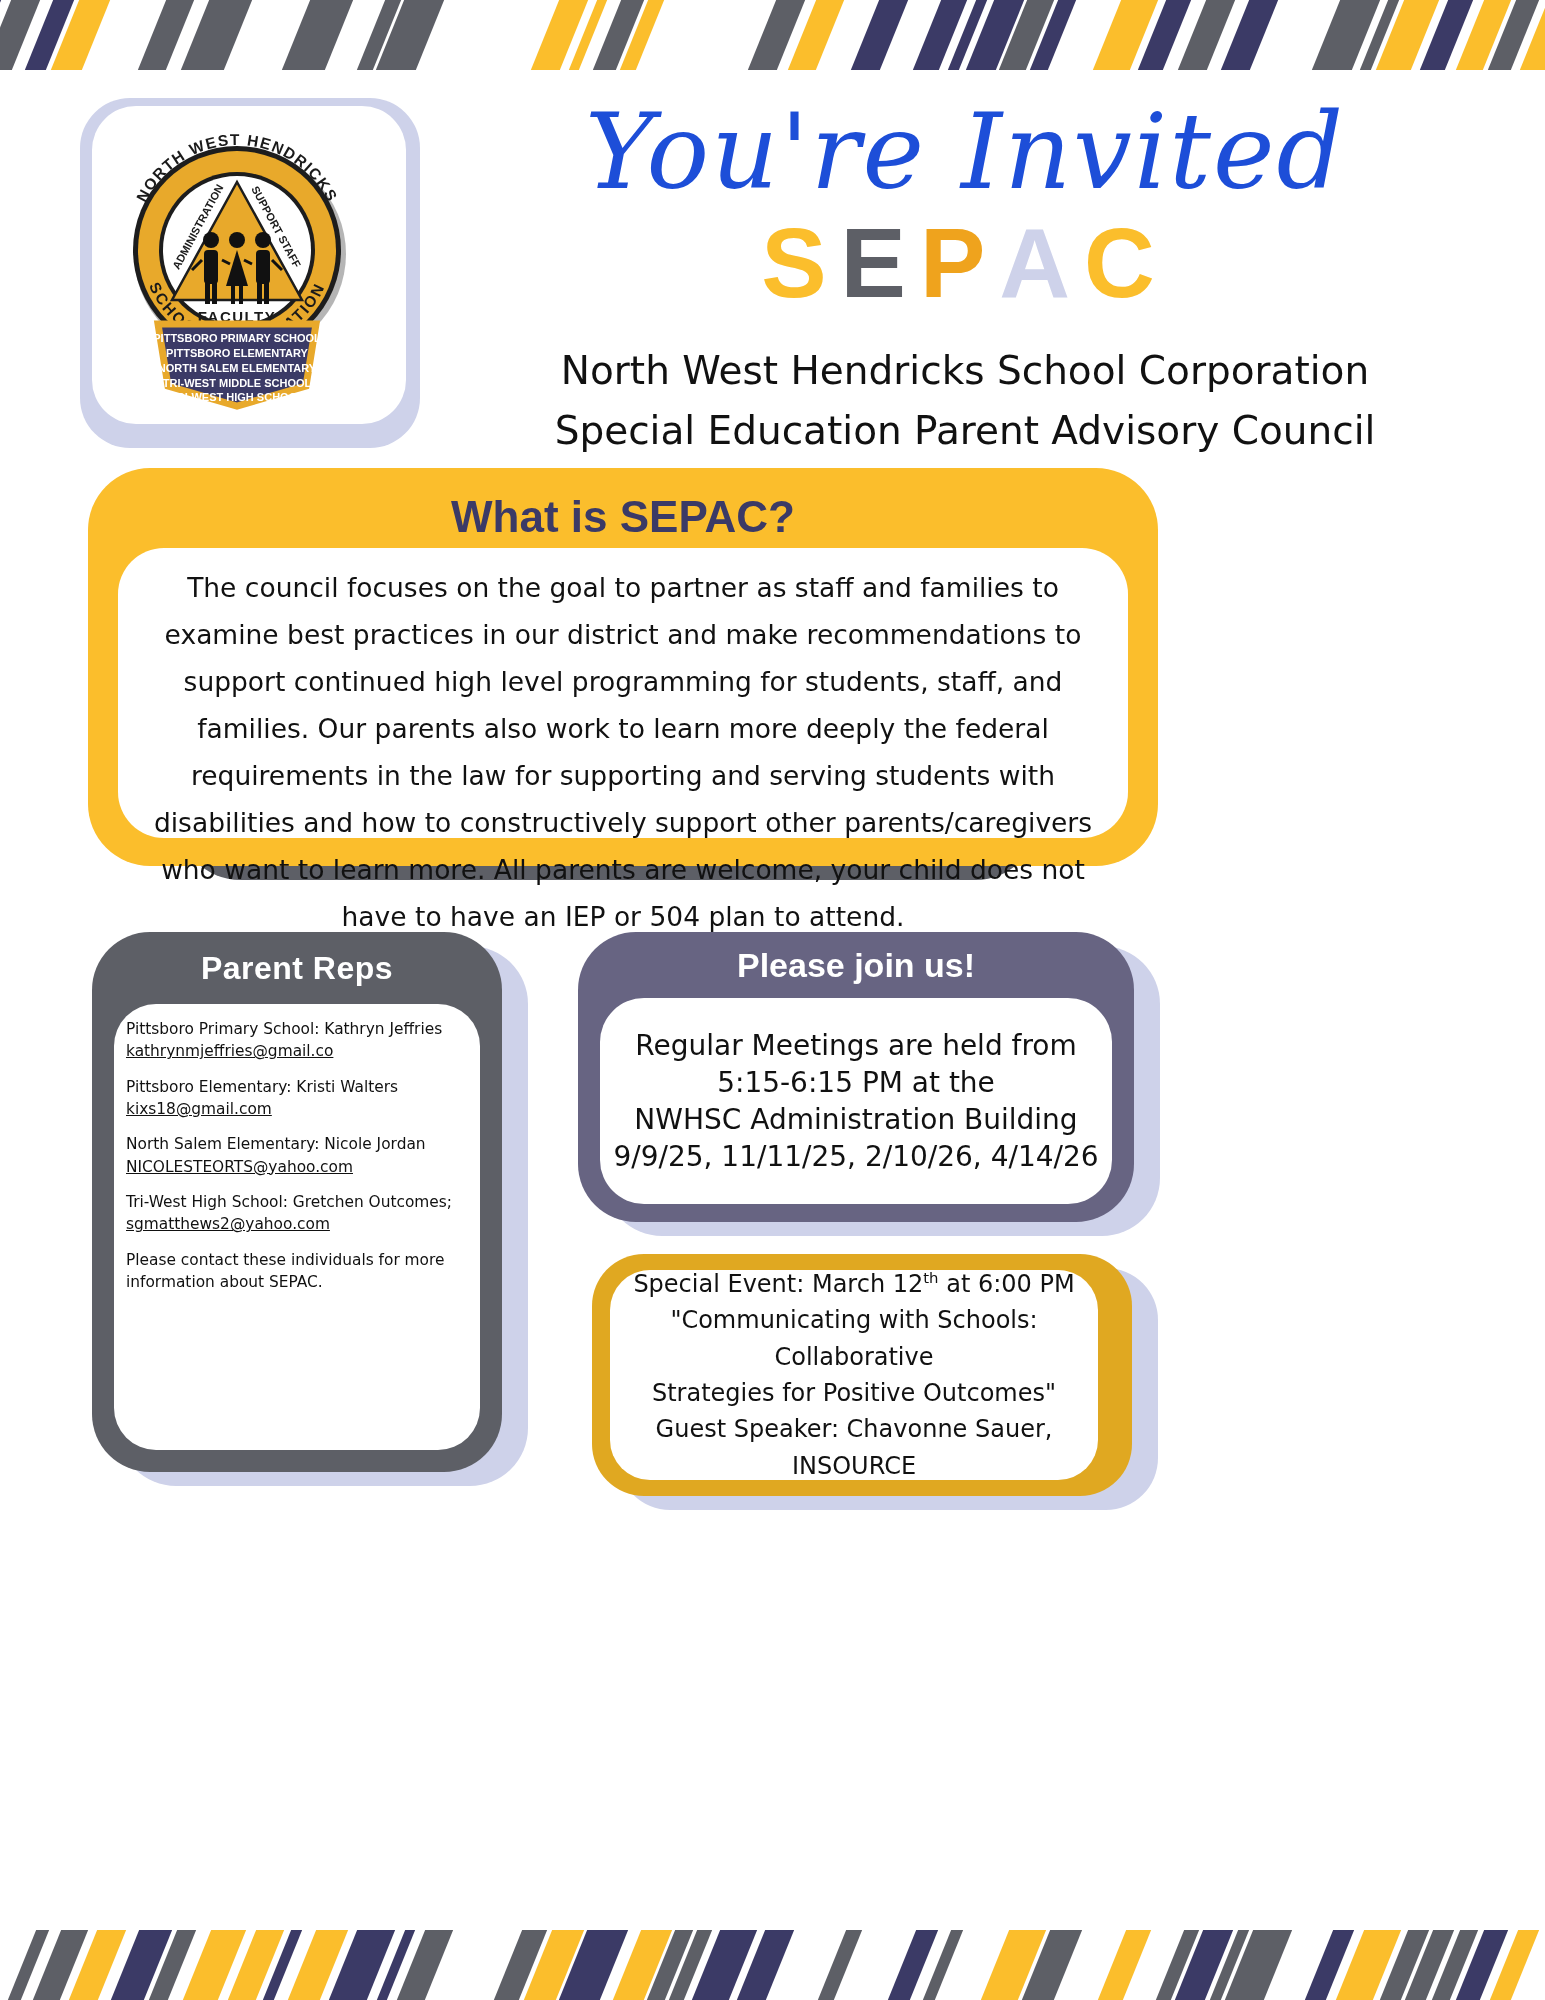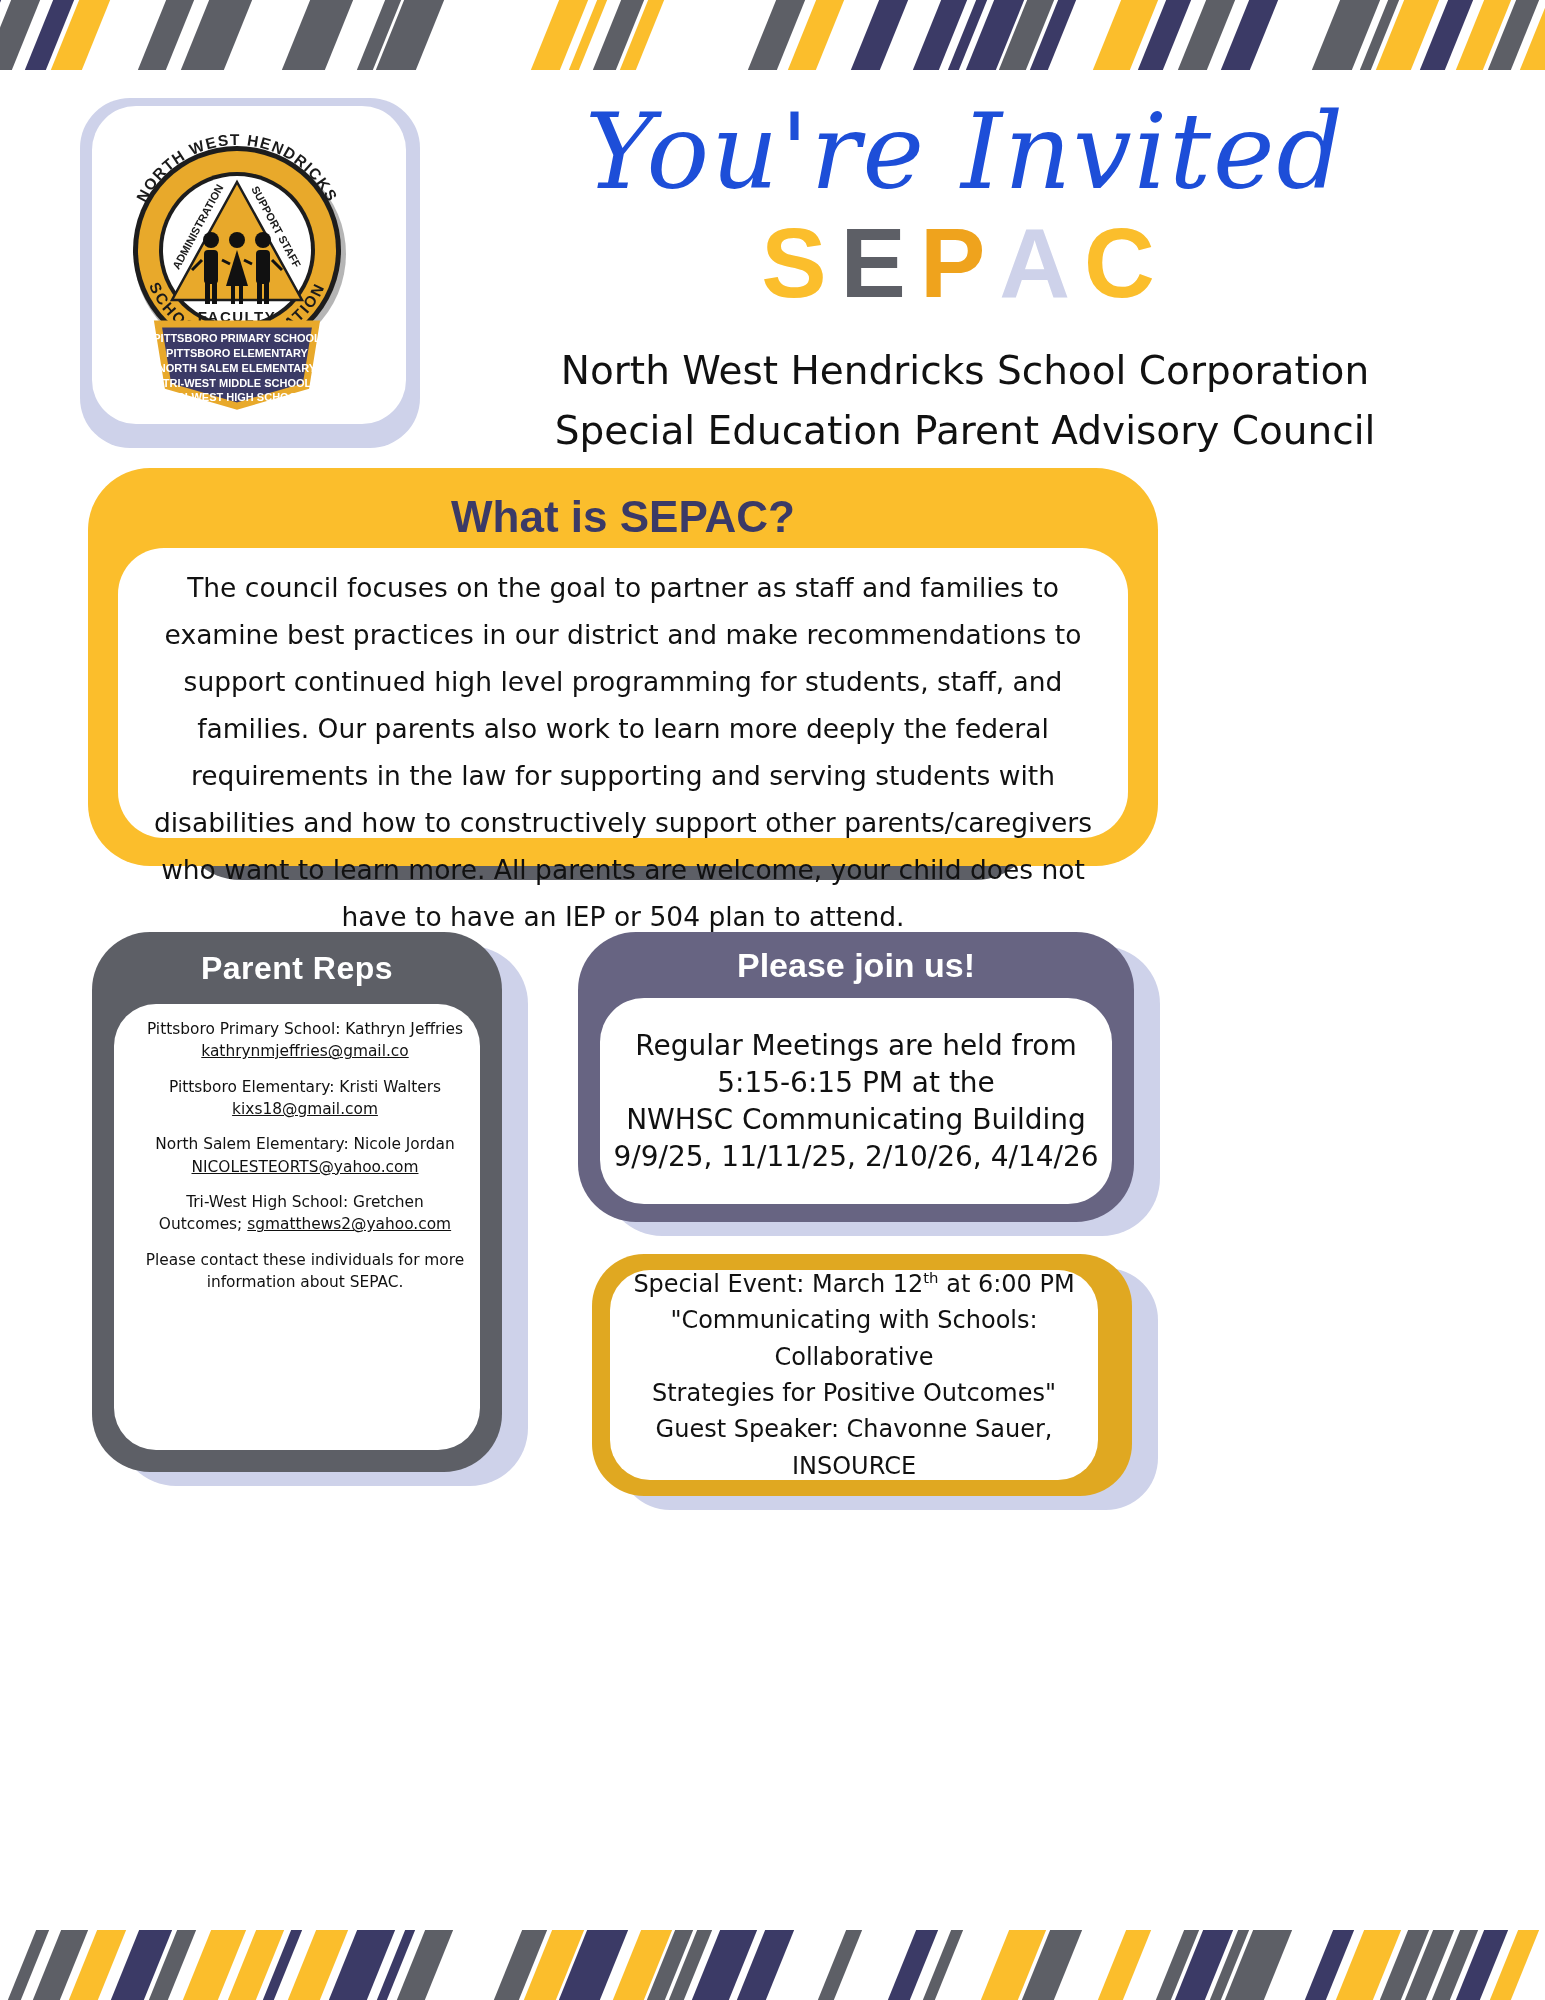--- a/index.html
+++ b/index.html
@@ -103,22 +103,22 @@
     background: #5d5f66; border-radius: 58px;
   }
   .reps-title {
     position: absolute; left: 0; top: 18px; width: 100%; text-align: center;
     font-family: "Liberation Sans", sans-serif; font-weight: 700;
     font-size: 32px; color: #ffffff; letter-spacing: 0.5px;
   }
   .reps-inner {
     position: absolute; left: 22px; top: 72px; width: 366px; height: 446px;
     background: #fff; border-radius: 42px;
-    padding: 14px 12px 10px 28px;
-    text-align: center;
+    padding: 14px 12px 10px 12px;
+    text-align: left;
     font-family: "DejaVu Sans", sans-serif;
     font-size: 15.4px; color: #111; line-height: 1.45;
   }
   .reps-inner p { margin-bottom: 13px; }
   .reps-inner .em { text-decoration: underline; }
 
   
   .join-back {
     position: absolute; left: 604px; top: 946px; width: 556px; height: 290px;
     background: #ced2ea; border-radius: 58px;
@@ -297,21 +297,21 @@
         <p>Please contact these individuals for more information about SEPAC.</p>
       </div>
   </div>
 
   <div class="join-back"></div>
   <div class="join-card">
     <div class="join-title">Please join us!</div>
     <div class="join-inner" id="join-lines">
         <div>Regular Meetings are held from</div>
         <div>5:15-6:15 PM at the</div>
-        <div>NWHSC Communicating Building</div>
+        <div>NWHSC Administration Building</div>
         <div>9/9/25, 11/11/25, 2/10/26, 4/14/26</div>
       </div>
   </div>
 
   <div class="event-back"></div>
   <div class="event-card">
     <div class="event-inner">
       <div id="ev1"><span>Special Event: March 12</span><sup>th</sup><span> at 6:00 PM</span></div>
       <div>"Communicating with Schools: Collaborative</div>
       <div>Strategies for Positive Outcomes"</div>

